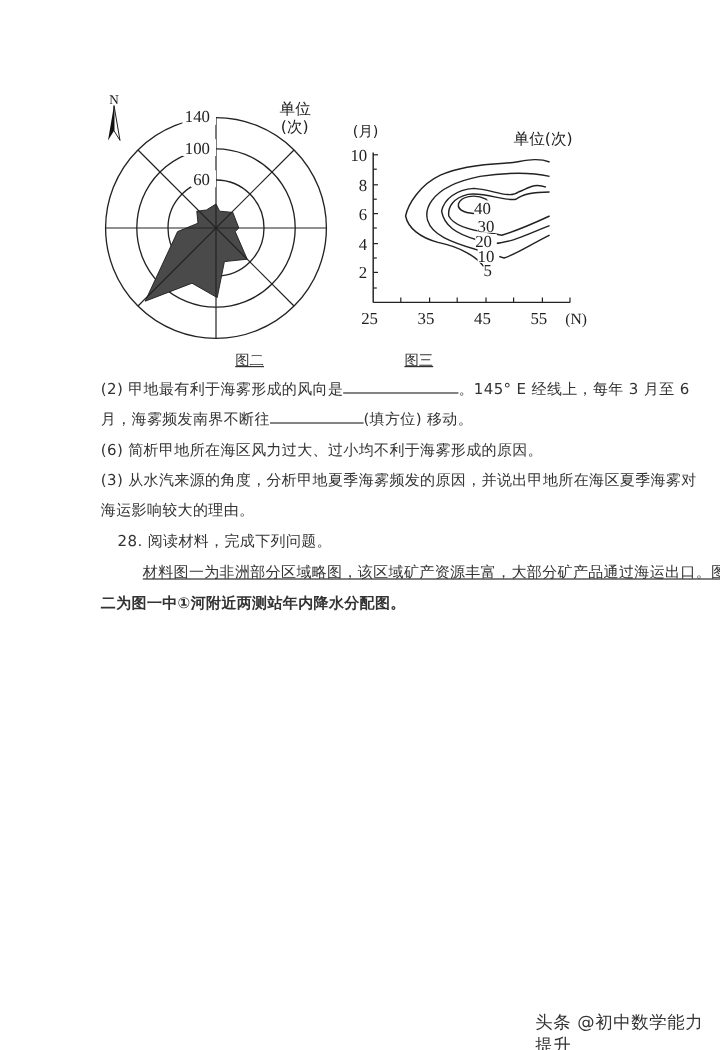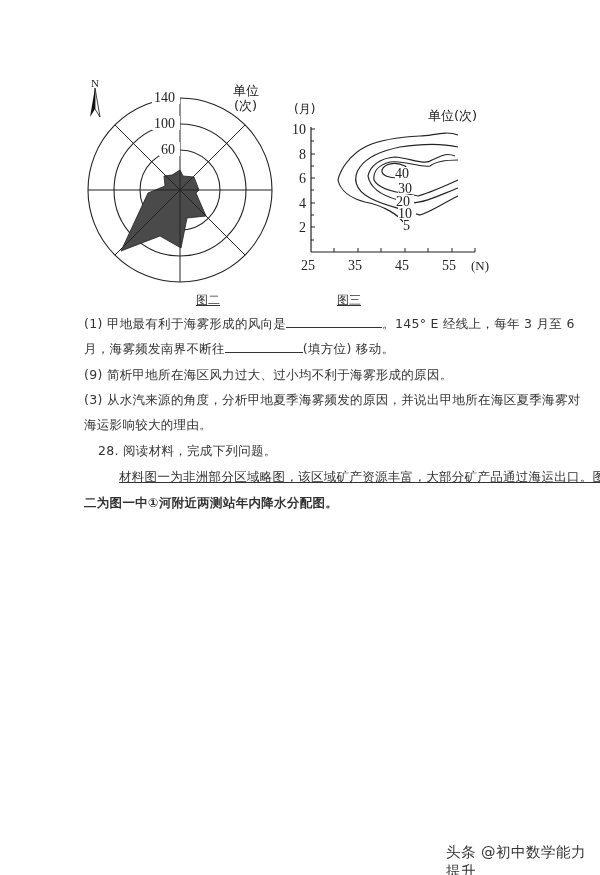--- a/index.html
+++ b/index.html
@@ -111,25 +111,25 @@
       <rect x="403" y="219" width="10" height="12" fill="#fff"></rect>
       <text class="svg-text" x="403" y="230" font-size="14">5</text>
     </g>
   </g>
 </svg>
 
 <div class="caption" style="left:196px;top:292px;">图二</div>
 <div class="caption" style="left:337px;top:292px;">图三</div>
 
 <div class="q" style="top:315px;">
-  <span>(1) 甲地最有利于海雾形成的风向是</span><span class="blank" style="width:96px;"></span><span>。145° E 经线上，每年 3 月至 6</span>
+  <span>(2) 甲地最有利于海雾形成的风向是</span><span class="blank" style="width:96px;"></span><span>。145° E 经线上，每年 3 月至 6</span>
 </div>
 <div class="q" style="top:340px;text-align:right;">
   <span>月，海雾频发南界不断往</span><span class="blank" style="width:78px;"></span><span>(填方位) 移动。</span>
 </div>
-<div class="q" style="top:366px;">(9) 简析甲地所在海区风力过大、过小均不利于海雾形成的原因。</div>
+<div class="q" style="top:366px;">(6) 简析甲地所在海区风力过大、过小均不利于海雾形成的原因。</div>
 <div class="q" style="top:391px;">(3) 从水汽来源的角度，分析甲地夏季海雾频发的原因，并说出甲地所在海区夏季海雾对</div>
 <div class="q" style="top:416px;font-family:Liberation Serif, serif;">海运影响较大的理由。</div>
 <div class="q" style="top:442px;margin-left:14px;">28. 阅读材料，完成下列问题。</div>
 <div class="q" style="top:468px;left:119px;text-decoration:underline;">材料图一为非洲部分区域略图，该区域矿产资源丰富，大部分矿产品通过海运出口。图</div>
 <div class="q" style="top:494px;font-weight:bold;">二为图一中①河附近两测站年内降水分配图。</div>
 
 <div class="wm">头条 @初中数学能力提升</div>
 
 </body></html>

